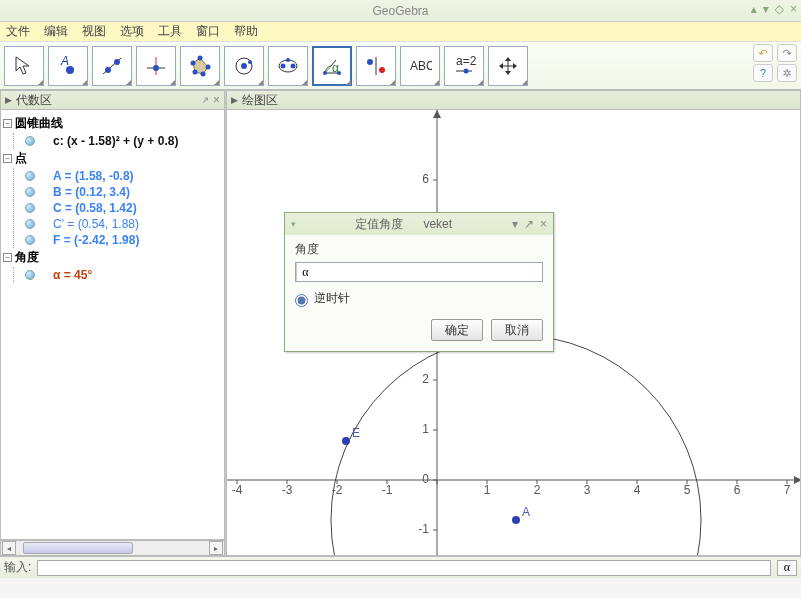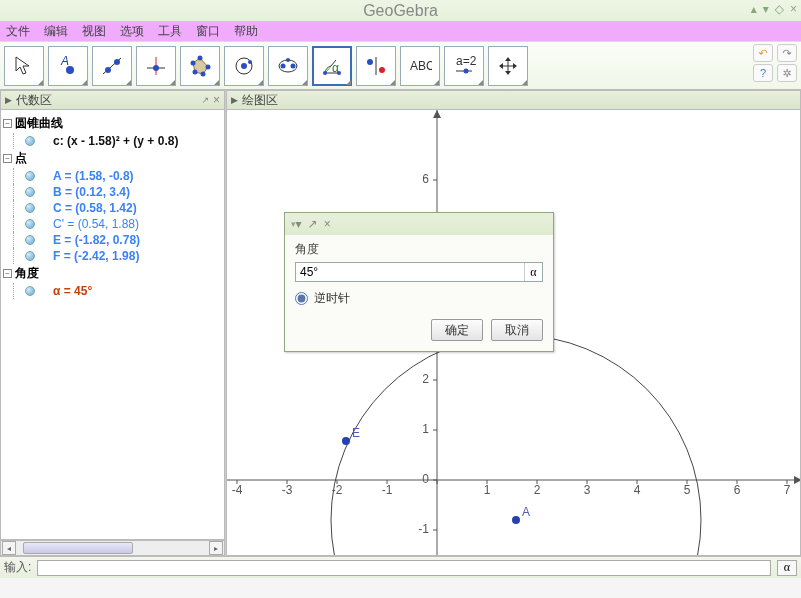--- a/index.html
+++ b/index.html
@@ -1,21 +1,21 @@
 <!DOCTYPE html>
 <html><head>
 <meta charset="utf-8">
 <style>
   * { box-sizing: border-box; margin: 0; padding: 0; font-family: "Microsoft YaHei", Arial, sans-serif; font-size: 12px; }
   body { background: #f5f5f5; width: 801px; height: 598px; overflow: hidden; }
   .titlebar { height: 22px; background: linear-gradient(#eef5e5,#e6f0db); display:flex; align-items:center; justify-content:center; position:relative; border-bottom:1px solid #ccc; color:#888; }
-  .titlebar .title { font-size:16px; }
+  .titlebar .title { font-size:12px; }
   .titlebar .winbtns { position:absolute; right:4px; top:2px; display:flex; gap:6px; }
   .titlebar .winbtns span { color:#8aa67a; font-size:12px; cursor:pointer; }
-  .menubar { height:20px; background:#f0abfc; display:flex; align-items:center; padding:8px 6px; gap:14px; border-bottom:1px solid #ddd; }
+  .menubar { height:20px; background:#fef9c3; display:flex; align-items:center; padding:8px 6px; gap:14px; border-bottom:1px solid #ddd; }
   .menubar span { color:#444; cursor:default; }
   .toolbar { height:48px; background:linear-gradient(#fafdf6,#f1f7e9); border-bottom:1px solid #bbb; display:flex; align-items:center; padding:2px 4px; gap:4px; position:relative; }
   .toolwrap { position:relative; }
   .toolbtn { width:40px; height:40px; border:1px solid #9ab; background:#fff; display:flex; align-items:center; justify-content:center; position:relative; }
   .toolbtn.sel { border:2px solid #3a6fb7; }
   .tooldrop { position:absolute; right:1px; bottom:1px; width:0; height:0; border-left:5px solid transparent; border-bottom:5px solid #888; }
   .toolbar .right { position:absolute; right:4px; top:2px; display:flex; flex-direction:column; align-items:flex-end; gap:2px; }
   .toolbar .right .row { display:flex; gap:4px; }
   .toolbar .right .btn { width:20px; height:18px; border:1px solid #ccc; background:#fafafa; border-radius:3px; display:flex; align-items:center; justify-content:center; font-size:11px; color:#888;}
   .panels { display:flex; height:466px; }
@@ -40,21 +40,21 @@
   .dialog { position:absolute; left:284px; top:212px; width:270px; background:#f6f9f2; border:1px solid #8fa87f; box-shadow:1px 1px 2px rgba(0,0,0,0.2); z-index:10; }
   .dlgtitle { height:22px; background:linear-gradient(#e8f0dc,#dfeace); display:flex; align-items:center; padding:0 6px; color:#666; position:relative; }
   .dlgtitle .t { flex:1; text-align:center; }
   .dlgtitle .r { display:flex; gap:6px; color:#888; font-size:10px; }
   .dlgbody { padding:6px 10px 10px; background:#fbfcf8; }
   .dlgbody .lab { color:#444; margin-bottom:4px; }
   .dlgbody .inp { display:flex; border:1px solid #9aa; background:#fff; height:20px; align-items:center; }
   .dlgbody .inp input { flex:1; border:none; outline:none; padding:0 4px; font-size:12px; }
   .dlgbody .inp .alpha { width:18px; height:18px; border-left:1px solid #ccc; display:flex; align-items:center; justify-content:center; font-family:serif; }
   .radios { margin-top:8px; }
-  .radios label { display:flex; align-items:center; gap:6px; margin:3px 0; color:#333; }
+  .radios label { display:flex; align-items:flex-end; gap:6px; margin:3px 0; color:#333; }
   .radios input { accent-color:#5577aa; }
   .dlgbtns { display:flex; justify-content:flex-end; gap:8px; margin-top:12px; }
   .dlgbtns button { width:52px; height:22px; background:linear-gradient(#fdfdfd,#e4e4e4); border:1px solid #999; border-radius:2px; font-size:12px; color:#333; }
   .inputbar { height:22px; background:linear-gradient(#f2f6ec,#e8eedd); border-top:1px solid #bbb; display:flex; align-items:center; padding:0 4px; gap:6px; }
   .inputbar .lab { color:#555; }
   .inputbar input { flex:1; height:16px; border:1px solid #aaa; background:#fff; padding:0 4px; }
   .inputbar .alpha { width:20px; height:16px; border:1px solid #aaa; background:#f8f8f8; display:flex; align-items:center; justify-content:center; font-family:serif; }
 </style>
 </head>
 <body>
@@ -243,24 +243,20 @@
           <span class="ball"></span>
           <span class="lbl c-blue" style="font-weight:bold">B = (0.12, 3.4)</span>
         </div>
       <div class="item">
           <span class="ball"></span>
           <span class="lbl c-blue" style="font-weight:bold">C = (0.58, 1.42)</span>
         </div>
       <div class="item">
           <span class="ball"></span>
           <span class="lbl c-blue" style="font-weight:normal">C' = (0.54, 1.88)</span>
-        </div>
-      <div class="item">
-          <span class="ball"></span>
-          <span class="lbl c-blue" style="font-weight:bold">E = (-1.82, 0.78)</span>
         </div>
       <div class="item">
           <span class="ball"></span>
           <span class="lbl c-blue" style="font-weight:bold">F = (-2.42, 1.98)</span>
         </div>
       <div class="folder">
           <span class="tog">−</span>
           <b>角度</b>
         </div>
       <div class="item">
@@ -339,30 +335,30 @@
 
 <div class="inputbar">
   <span class="lab">输入:</span>
   <input type="text" value="" style="">
   <div class="alpha">α</div>
 </div>
 
 <div class="dialog">
   <div class="dlgtitle">
     <span style="color:#8a8;font-size:9px">▾</span>
+    <span class="t"><span>定值角度</span>&nbsp;&nbsp;&nbsp;&nbsp;&nbsp;&nbsp;<span>veket</span></span>
     <span class="r">
       <span>▾</span>
       <span>↗</span>
       <span>×</span>
     </span>
   </div>
   <div class="dlgbody">
     <div class="lab">角度</div>
     <div class="inp">
-      <input type="text" value="45°" style="">
       <div class="alpha">α</div>
     </div>
     <div class="radios">
       <label>
           <input type="radio" name="dir" checked="" style="">
           <span>逆时针</span>
         </label>
     </div>
     <div class="dlgbtns">
       <button>确定</button>

